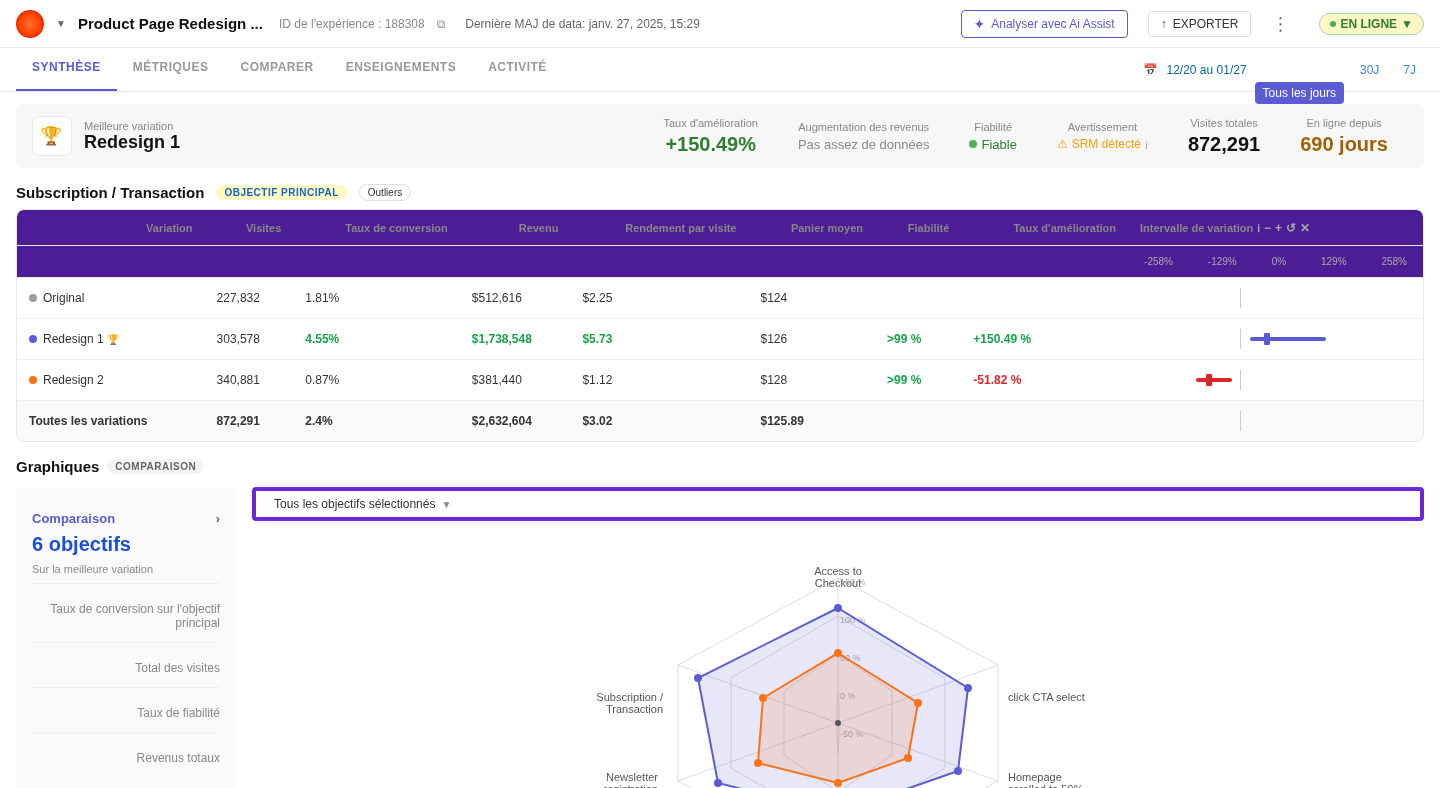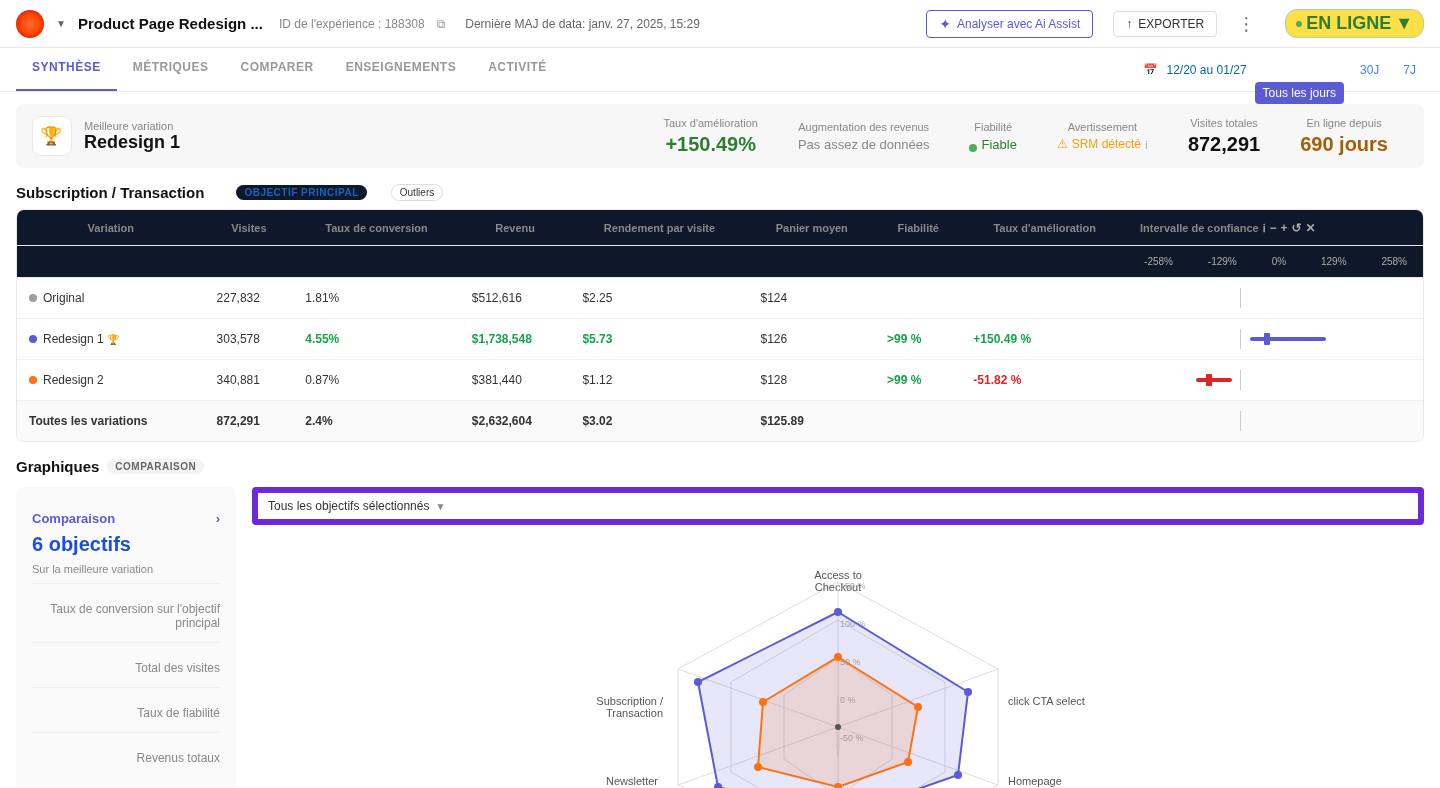--- a/index.html
+++ b/index.html
@@ -11,21 +11,21 @@
     .header-chevron { font-size: 10px; color: #666; cursor: pointer; }
     .header-title { font-size: 15px; font-weight: 600; color: #111; white-space: nowrap; overflow: hidden; text-overflow: ellipsis; max-width: 200px; }
     .header-id { font-size: 12px; color: #888; margin-left: 4px; white-space: nowrap; }
     .header-copy-icon { color: #999; font-size: 12px; cursor: pointer; }
     .header-date { font-size: 12px; color: #666; margin-left: 8px; white-space: nowrap; }
     .header-spacer { flex: 1; }
     .btn-ai { display: flex; align-items: center; gap: 6px; background: #fff; border: 1.5px solid #5b5bd6; color: #5b5bd6; border-radius: 4px; padding: 5px 12px; font-size: 12px; font-weight: 500; cursor: pointer; white-space: nowrap; }
     .btn-ai-icon { font-size: 14px; }
     .btn-export { display: flex; align-items: center; gap: 6px; background: #fff; border: 1.5px solid #ddd; color: #333; border-radius: 4px; padding: 5px 12px; font-size: 12px; font-weight: 500; cursor: pointer; margin-left: 8px; }
     .btn-more { background: none; border: none; color: #666; font-size: 18px; cursor: pointer; padding: 4px 8px; letter-spacing: 2px; }
-    .status-badge { display: flex; align-items: center; gap: 4px; background: #fde047; color: #2e7d32; border: 1px solid #a5d6a7; border-radius: 12px; padding: 3px 10px; font-size: 18px; font-weight: 600; margin-left: 8px; cursor: pointer; }
+    .status-badge { display: flex; align-items: center; gap: 4px; background: #fef9c3; color: #2e7d32; border: 1px solid #a5d6a7; border-radius: 12px; padding: 3px 10px; font-size: 12px; font-weight: 600; margin-left: 8px; cursor: pointer; }
     .status-dot { width: 6px; height: 6px; background: #4caf50; border-radius: 50%; }
 
     
     .tabs { display: flex; padding: 0 16px; border-bottom: 1px solid #e8e8e8; background: #fff; height: 44px; }
     .tab { padding: 12px 16px; font-size: 12px; font-weight: 600; letter-spacing: 0.5px; color: #999; cursor: pointer; border-bottom: 2px solid transparent; text-transform: uppercase; }
     .tab.active { color: #5b5bd6; border-bottom: 2px solid #5b5bd6; }
     .tabs-spacer { flex: 1; }
     .date-filter { display: flex; align-items: center; gap: 8px; font-size: 12px; color: #555; }
     .date-range { color: #0369a1; }
     .date-btn { padding: 4px 8px; border-radius: 4px; cursor: pointer; font-size: 12px; font-weight: 500; }
@@ -36,41 +36,41 @@
     
     .best-variation { display: flex; align-items: center; background: #f7f7f7; border-radius: 8px; margin: 12px 16px; padding: 12px 16px; }
     .bv-icon { width: 40px; height: 40px; background: #fff; border-radius: 8px; display: flex; align-items: center; justify-content: center; font-size: 18px; margin-right: 12px; border: 1px solid #e8e8e8; flex-shrink: 0; }
     .bv-label { font-size: 11px; color: #888; font-weight: 500; }
     .bv-name { font-size: 18px; font-weight: 700; color: #111; }
     .bv-spacer { flex: 1; }
     .bv-metric { text-align: center; margin: 0 20px; }
     .bv-metric-label { font-size: 11px; color: #888; margin-bottom: 4px; }
     .bv-metric-value { font-size: 20px; font-weight: 700; color: #2e7d32; }
     .bv-metric-value.gray { color: #888; font-size: 13px; font-weight: 400; }
-    .bv-reliability { display: flex; align-items: flex-end; gap: 4px; }
+    .bv-reliability { display: flex; align-items: center; gap: 4px; }
     .reliability-dot { width: 8px; height: 8px; background: #4caf50; border-radius: 50%; }
     .reliability-text { color: #2e7d32; font-size: 13px; font-weight: 500; }
     .bv-warning { display: flex; align-items: center; gap: 4px; font-size: 12px; color: #f59e0b; }
     .warning-icon { font-size: 12px; }
     .bv-visits { font-size: 20px; font-weight: 700; color: #111; }
     .bv-days { font-size: 20px; font-weight: 700; color: #a16207; }
 
     
     .main { padding: 0 16px; }
     
     
-    .section-header { display: flex; align-items: center; gap: 24px; margin: 16px 0 8px 0; }
+    .section-header { display: flex; align-items: center; gap: 12px; margin: 16px 0 8px 0; }
     .section-title { font-size: 15px; font-weight: 700; color: #111; }
-    .badge-principal { background: #0f172a; color: #1565c0; font-size: 10px; font-weight: 700; padding: 2px 8px; border-radius: 10px; letter-spacing: 0.5px; margin-left: 8px; }
+    .badge-principal { background: #fef9c3; color: #1565c0; font-size: 10px; font-weight: 700; padding: 2px 8px; border-radius: 10px; letter-spacing: 0.5px; }
     .badge-outliers { background: #fff; color: #333; font-size: 10px; font-weight: 500; padding: 2px 8px; border-radius: 10px; border: 1px solid #ddd; cursor: pointer; }
 
     
     .table-wrapper { border: 1px solid #e8e8e8; border-radius: 8px; overflow: hidden; margin-bottom: 16px; }
     table { width: 100%; border-collapse: collapse; }
-    thead th { background: #0f172a; padding: 10px 12px; text-align: center; font-size: 11px; font-weight: 600; color: #888; border-bottom: 1px solid #e8e8e8; white-space: nowrap; }
+    thead th { background: #4c1d95; padding: 10px 12px; text-align: right; font-size: 11px; font-weight: 600; color: #888; border-bottom: 1px solid #e8e8e8; white-space: nowrap; }
     tbody tr { border-bottom: 1px solid #f0f0f0; }
     tbody tr:last-child { border-bottom: none; background: #fafafa; }
     tbody tr:last-child td { font-weight: 600; }
     tbody td { padding: 10px 12px; font-size: 12px; color: #333; }
     .variation-dot { display: inline-block; width: 8px; height: 8px; border-radius: 50%; margin-right: 6px; flex-shrink: 0; }
     .dot-gray { background: #9e9e9e; }
     .dot-blue { background: #5b5bd6; }
     .dot-orange { background: #f97316; }
     .variation-cell { display: flex; align-items: center; }
     .variation-icon { font-size: 10px; margin-left: 4px; color: #aaa; }
@@ -89,21 +89,21 @@
     .chart-sidebar { width: 220px; flex-shrink: 0; background: #fafafa; border-radius: 8px; padding: 16px; }
     .chart-sidebar-item { padding: 8px 0; border-bottom: 1px solid #f0f0f0; cursor: pointer; }
     .chart-sidebar-item:last-child { border-bottom: none; }
     .chart-sidebar-item.active { color: #5b5bd6; }
     .chart-sidebar-title { font-size: 13px; font-weight: 700; color: #5b5bd6; display: flex; align-items: center; justify-content: space-between; }
     .chart-sidebar-count { font-size: 20px; font-weight: 800; color: #1d4ed8; margin: 7px 0; }
     .chart-sidebar-subtitle { font-size: 11px; color: #888; }
     .chart-sidebar-metric { font-size: 12px; color: #888; padding: 10px 0 4px; text-align: right; }
     
     
-    .dropdown { display: flex; align-items: center; gap: 6px; border: 6px solid #6d28d9; border-radius: 4px; padding: 6px 10px; font-size: 12px; color: #333; cursor: pointer; background: #fff; margin-bottom: 12px; }
+    .dropdown { display: flex; align-items: center; gap: 6px; border: 4px solid #6d28d9; border-radius: 4px; padding: 6px 18px; font-size: 12px; color: #333; cursor: pointer; background: #fff; margin-bottom: 12px; }
     .dropdown-chevron { font-size: 10px; color: #888; }
 
     
     .radar-area { flex: 1; display: flex; align-items: center; justify-content: center; min-height: 350px; }
   </style>
 </head>
 <body>
 
 <div class="header">
   <div class="header-logo"></div>
@@ -200,21 +200,21 @@
           <th>Variation</th>
           <th>Visites</th>
           <th>Taux de conversion</th>
           <th>Revenu</th>
           <th>Rendement par visite</th>
           <th>Panier moyen</th>
           <th>Fiabilité</th>
           <th>Taux d'amélioration</th>
           <th>
             <div class="confidence-header">
-              <span>Intervalle de confiance</span>
+              <span>Intervalle de variation</span>
               <span style="color:#aaa; font-size:11px;">ℹ</span>
               <div class="ci-controls">
                 <span>−</span>
                 <span>+</span>
                 <span>↺</span>
                 <span>✕</span>
               </div>
             </div>
           </th>
         </tr>

